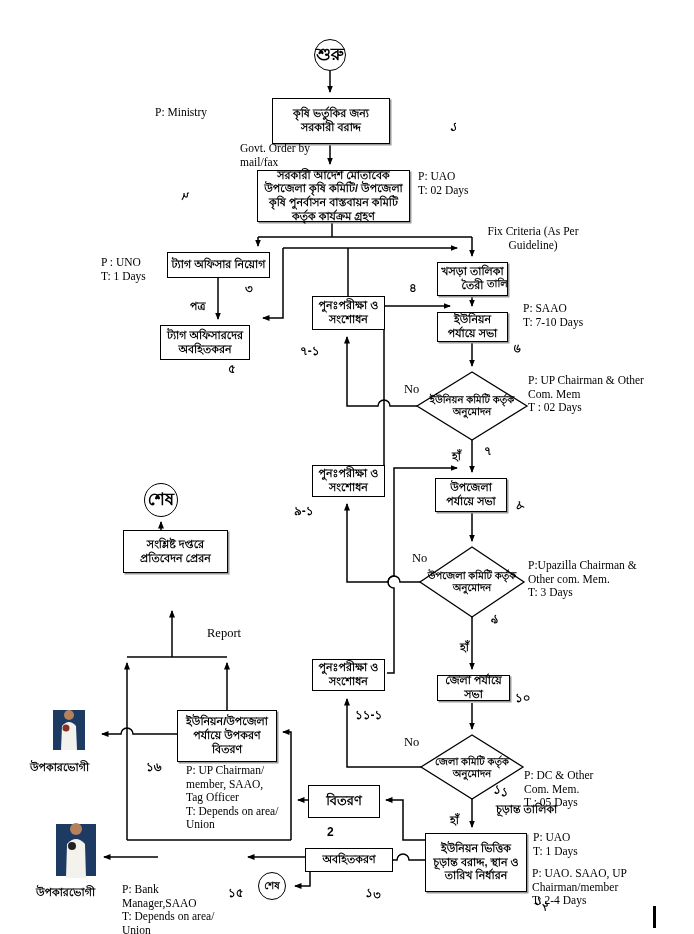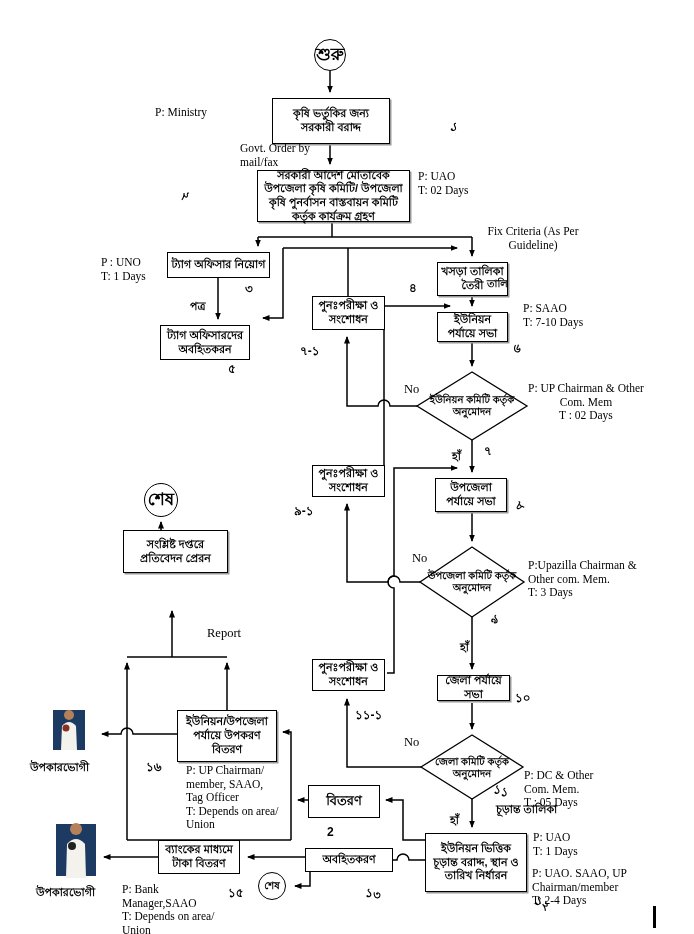--- a/index.html
+++ b/index.html
@@ -97,21 +97,20 @@
   <div class="node" style="left:160px;top:325px;width:90px;height:35px;">ট্যাগ অফিসারদের অবহিতকরন</div>
   <div class="node shadow" style="left:437px;top:312px;width:71px;height:30px;">ইউনিয়ন পর্যায়ে সভা</div>
   <div class="node" style="left:312px;top:296px;width:73px;height:34px;">পুনঃপরীক্ষা ও সংশোধন</div>
   <div class="node shadow" style="left:435px;top:478px;width:72px;height:34px;">উপজেলা পর্যায়ে সভা</div>
   <div class="node" style="left:312px;top:465px;width:73px;height:32px;">পুনঃপরীক্ষা ও সংশোধন</div>
   <div class="node shadow" style="left:437px;top:675px;width:73px;height:26px;">জেলা পর্যায়ে সভা</div>
   <div class="node" style="left:312px;top:659px;width:73px;height:32px;">পুনঃপরীক্ষা ও সংশোধন</div>
   <div class="node shadow" style="left:425px;top:833px;width:102px;height:59px;">ইউনিয়ন ভিত্তিক চূড়ান্ত বরাদ্দ, স্থান ও তারিখ নির্ধারন</div>
   <div class="node" style="left:305px;top:848px;width:88px;height:24px;">অবহিতকরণ</div>
   <div class="node" style="left:308px;top:785px;width:72px;height:33px;font-size:13px;">বিতরণ</div>
-  <div class="node" style="left:158px;top:840px;width:82px;height:34px;">ব্যাংকের মাধ্যমে টাকা বিতরণ</div>
   <div class="node shadow" style="left:177px;top:710px;width:100px;height:52px;">ইউনিয়ন/উপজেলা পর্যায়ে উপকরণ বিতরণ</div>
   <div class="node shadow" style="left:123px;top:530px;width:105px;height:43px;">সংশ্লিষ্ট দপ্তরে প্রতিবেদন প্রেরন</div>
 
   <div class="dtext" style="left:424px;top:388px;width:96px;height:36px;">ইউনিয়ন কমিটি কর্তৃক অনুমোদন</div>
   <div class="dtext" style="left:424px;top:564px;width:96px;height:36px;">উপজেলা কমিটি কর্তৃক অনুমোদন</div>
   <div class="dtext" style="left:426px;top:751px;width:92px;height:33px;">জেলা কমিটি কর্তৃক অনুমোদন</div>
 
   <div class="num" style="left:450px;top:118px;transform:rotate(35deg);">১</div>
   <div class="num" style="left:181px;top:186px;transform:rotate(70deg);">২</div>
   <div class="num" style="left:245px;top:280px;">৩</div>
@@ -136,21 +135,21 @@
   <div class="lbl" style="left:240px;top:142px;">Govt. Order by
 mail/fax</div>
   <div class="lbl" style="left:418px;top:170px;">P: UAO
 T: 02 Days</div>
   <div class="lbl" style="left:478px;top:225px;width:110px;text-align:center;">Fix Criteria (As Per
 Guideline)</div>
   <div class="lbl" style="left:101px;top:256px;">P : UNO
 T: 1 Days</div>
   <div class="lbl" style="left:523px;top:262px;margin-top:40px;">P: SAAO
 T: 7-10 Days</div>
-  <div class="lbl" style="left:528px;top:382px;text-align:center;">P: UP Chairman &amp; Other
+  <div class="lbl" style="left:528px;top:374px;">P: UP Chairman &amp; Other
 Com. Mem
 T : 02 Days</div>
   <div class="lbl" style="left:528px;top:559px;">P:Upazilla  Chairman  &amp;
 Other com. Mem.
 T: 3 Days</div>
   <div class="lbl" style="left:524px;top:729px;margin-top:40px;">P: DC &amp; Other
 Com. Mem.
 T : 05 Days</div>
   <div class="lbl" style="left:533px;top:831px;">P: UAO
 T: 1 Days</div>

